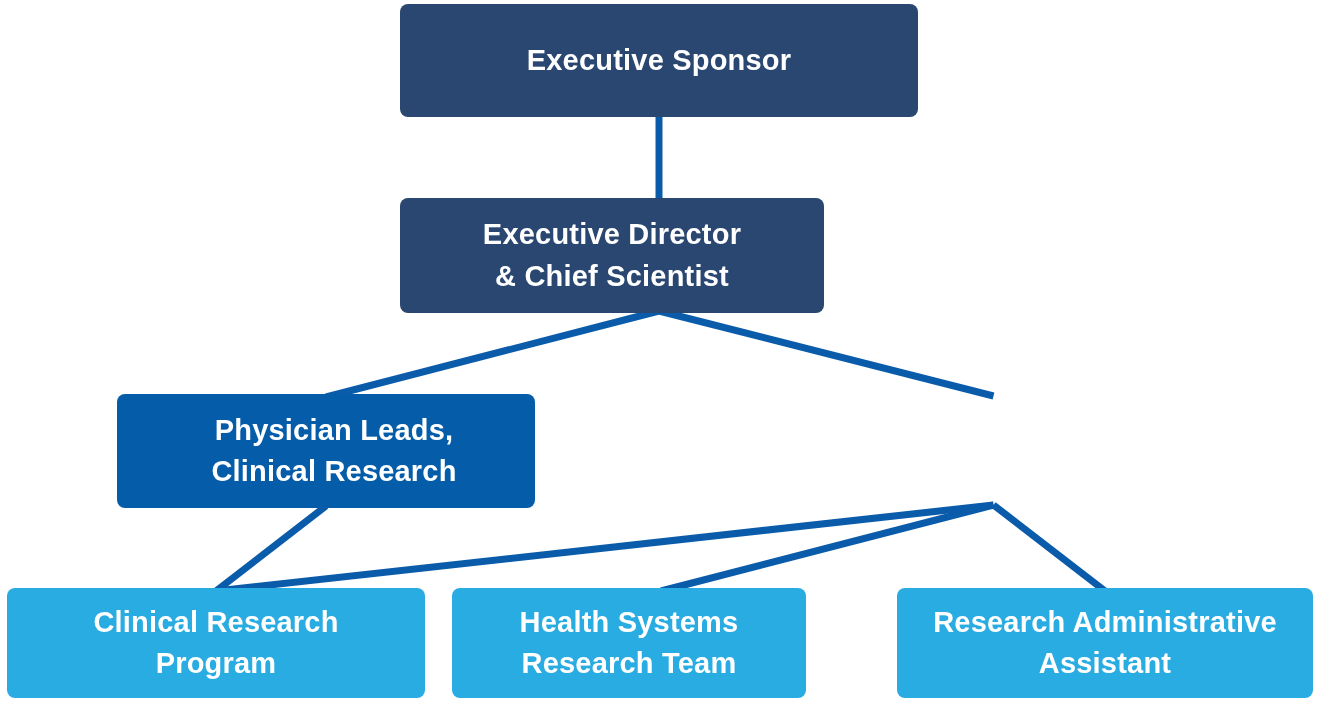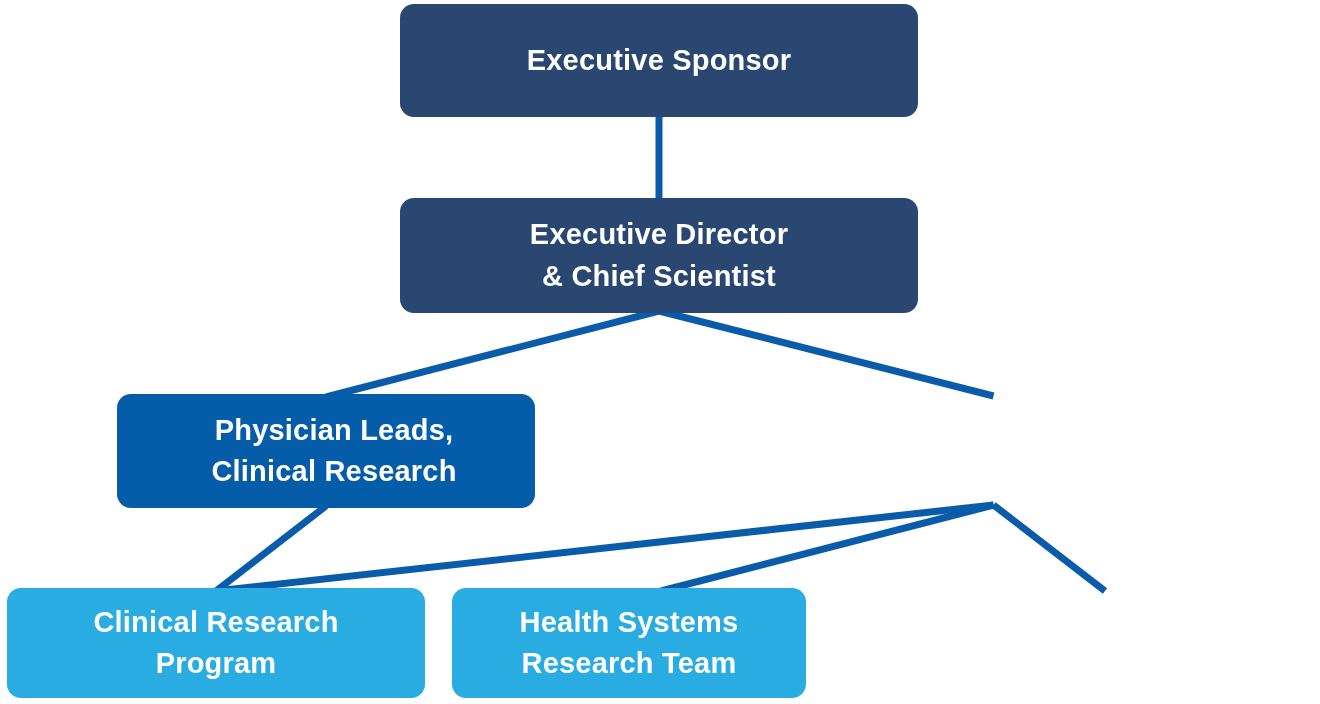--- a/index.html
+++ b/index.html
@@ -22,21 +22,21 @@
     width: 1320px;
     height: 704px;
     z-index: 0;
   }
   .node {
     position: absolute;
     z-index: 1;
     display: flex;
     align-items: center;
     justify-content: center;
-    border-radius: 14px;
+    border-radius: 8px;
     box-sizing: border-box;
   }
   .node .label {
     color: #ffffff;
     font-weight: 700;
     font-size: 29px;
     line-height: 1.42;
     text-align: center;
     white-space: pre-line;
     letter-spacing: 0.2px;
@@ -54,35 +54,39 @@
       <line x1="326" y1="506" x2="216" y2="591" stroke="#0a5caa" stroke-width="7"></line>
       <line x1="993.5" y1="505" x2="216" y2="591" stroke="#0a5caa" stroke-width="7"></line>
       <line x1="993.5" y1="505" x2="661" y2="591" stroke="#0a5caa" stroke-width="7"></line>
       <line x1="993.5" y1="505" x2="1105" y2="591" stroke="#0a5caa" stroke-width="7"></line>
     </svg>
 
   <div class="node" style="left: 400px; top: 4px; width: 518px; height: 113px; background: rgb(41, 71, 112);">
     <span class="label">Executive Sponsor</span>
   </div>
 
-  <div class="node" style="left: 400px; top: 198px; width: 518px; height: 115px; background: rgb(41, 71, 112);">
+  <div class="node" style="left: 400px; top: 198px; width: 424px; height: 115px; background: rgb(41, 71, 112);">
     <span class="label">Executive Director
 &amp; Chief Scientist</span>
   </div>
 
   <div class="node" style="left: 117px; top: 394px; width: 418px; height: 114px; background: rgb(5, 92, 169); padding-left: 16px;">
     <span class="label">Physician Leads,
 Clinical Research</span>
   </div>
 
 
   <div class="node" style="left: 7px; top: 588px; width: 418px; height: 110px; background: rgb(41, 172, 226);">
     <span class="label">Clinical Research
 Program</span>
   </div>
 
   <div class="node" style="left: 452px; top: 588px; width: 354px; height: 110px; background: rgb(41, 172, 226);">
     <span class="label">Health Systems
 Research Team</span>
   </div>
 
+  <div class="node" style="left: 897px; top: 588px; width: 416px; height: 110px; background: rgb(41, 172, 226);">
+    <span class="label">Research Administrative
+Assistant</span>
+  </div>
 
 </div>
 
 </body></html>

